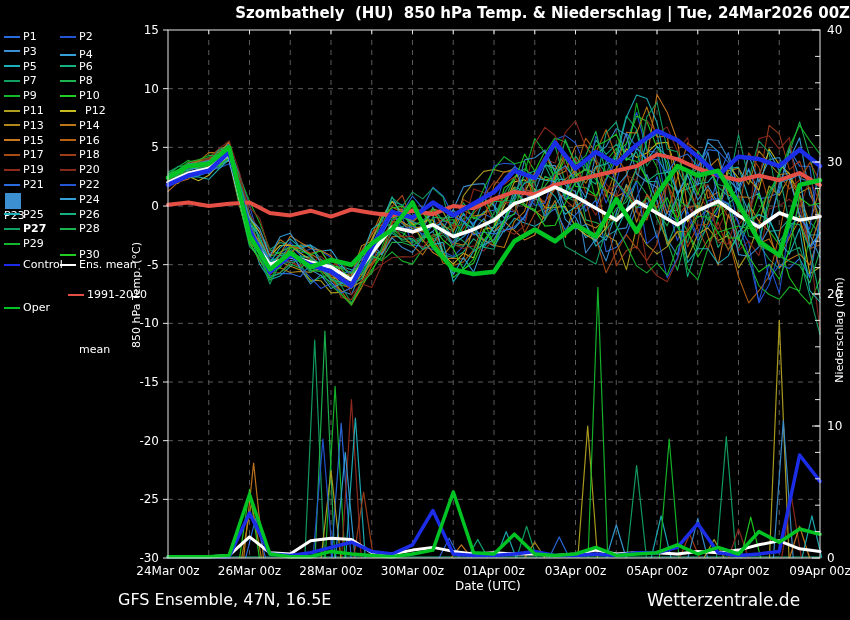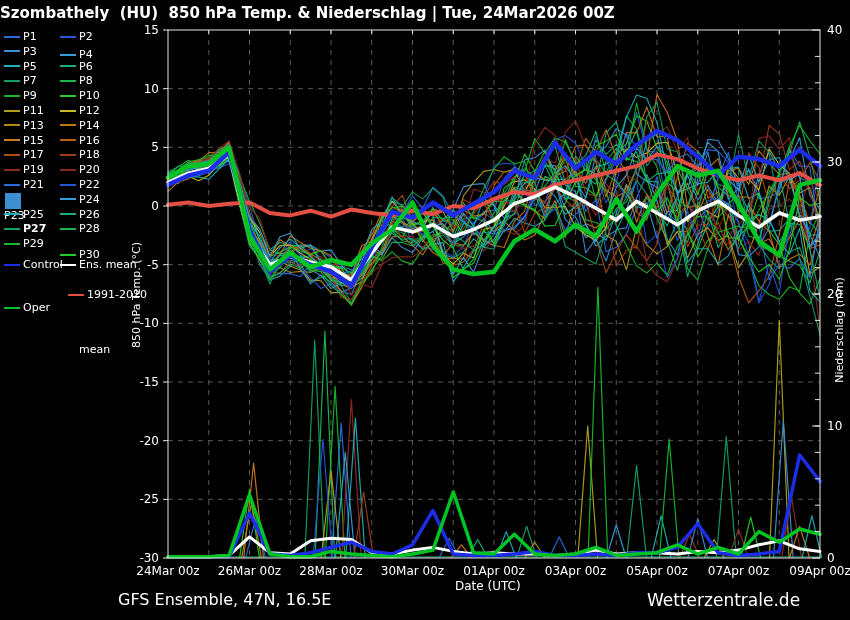--- a/index.html
+++ b/index.html
@@ -1,18 +1,18 @@
 <!DOCTYPE html>
 <html><head>
 <meta charset="utf-8">
 <style>
   html,body{margin:0;padding:0;background:#000;}
   #stage{position:relative;width:850px;height:620px;background:#000;overflow:hidden;
          font-family:"DejaVu Sans","Liberation Sans",sans-serif;color:#fff;}
-  #title{position:absolute;left:0;right:0;top:4px;text-align:left;
+  #title{position:absolute;left:0;right:0;top:4px;text-align:right;
          font-size:15px;font-weight:bold;white-space:pre;color:#fff;}
   #legend{position:absolute;left:4px;top:26px;width:130px;font-size:11px;}
   .leg-row{position:absolute;display:flex;align-items:center;white-space:nowrap;}
   .leg-chip{display:inline-block;width:16px;height:2px;margin-right:3px;flex:0 0 16px;}
   .leg-lbl{color:#fff;}
   .axlab{position:absolute;font-size:11px;color:#fff;white-space:nowrap;}
   #ylab-left{left:130px;top:295px;transform:rotate(-90deg) translate(-50%,0);transform-origin:0 0;}
   #ylab-right{left:833px;top:330px;transform:rotate(-90deg) translate(-50%,0);transform-origin:0 0;}
   #xlab{left:455px;top:579px;font-size:12px;}
   .footer{position:absolute;font-size:16px;color:#fff;white-space:nowrap;}
@@ -64,21 +64,21 @@
         <span class="leg-lbl">P9</span>
       </div>
       <div class="leg-row" style="left: 56px; top: 63.2px;">
         <span class="leg-chip" style="background: rgb(34, 204, 34);"></span>
         <span class="leg-lbl">P10</span>
       </div>
       <div class="leg-row" style="left: 0px; top: 78px;">
         <span class="leg-chip" style="background: rgb(176, 160, 32);"></span>
         <span class="leg-lbl">P11</span>
       </div>
-      <div class="leg-row" style="left: 56px; top: 78px;">
+      <div class="leg-row" style="left: 56px; top: 78px; gap: 6px;">
         <span class="leg-chip" style="background: rgb(200, 188, 32);"></span>
         <span class="leg-lbl">P12</span>
       </div>
       <div class="leg-row" style="left: 0px; top: 92.8px;">
         <span class="leg-chip" style="background: rgb(176, 136, 24);"></span>
         <span class="leg-lbl">P13</span>
       </div>
       <div class="leg-row" style="left: 56px; top: 92.8px;">
         <span class="leg-chip" style="background: rgb(188, 120, 20);"></span>
         <span class="leg-lbl">P14</span>

